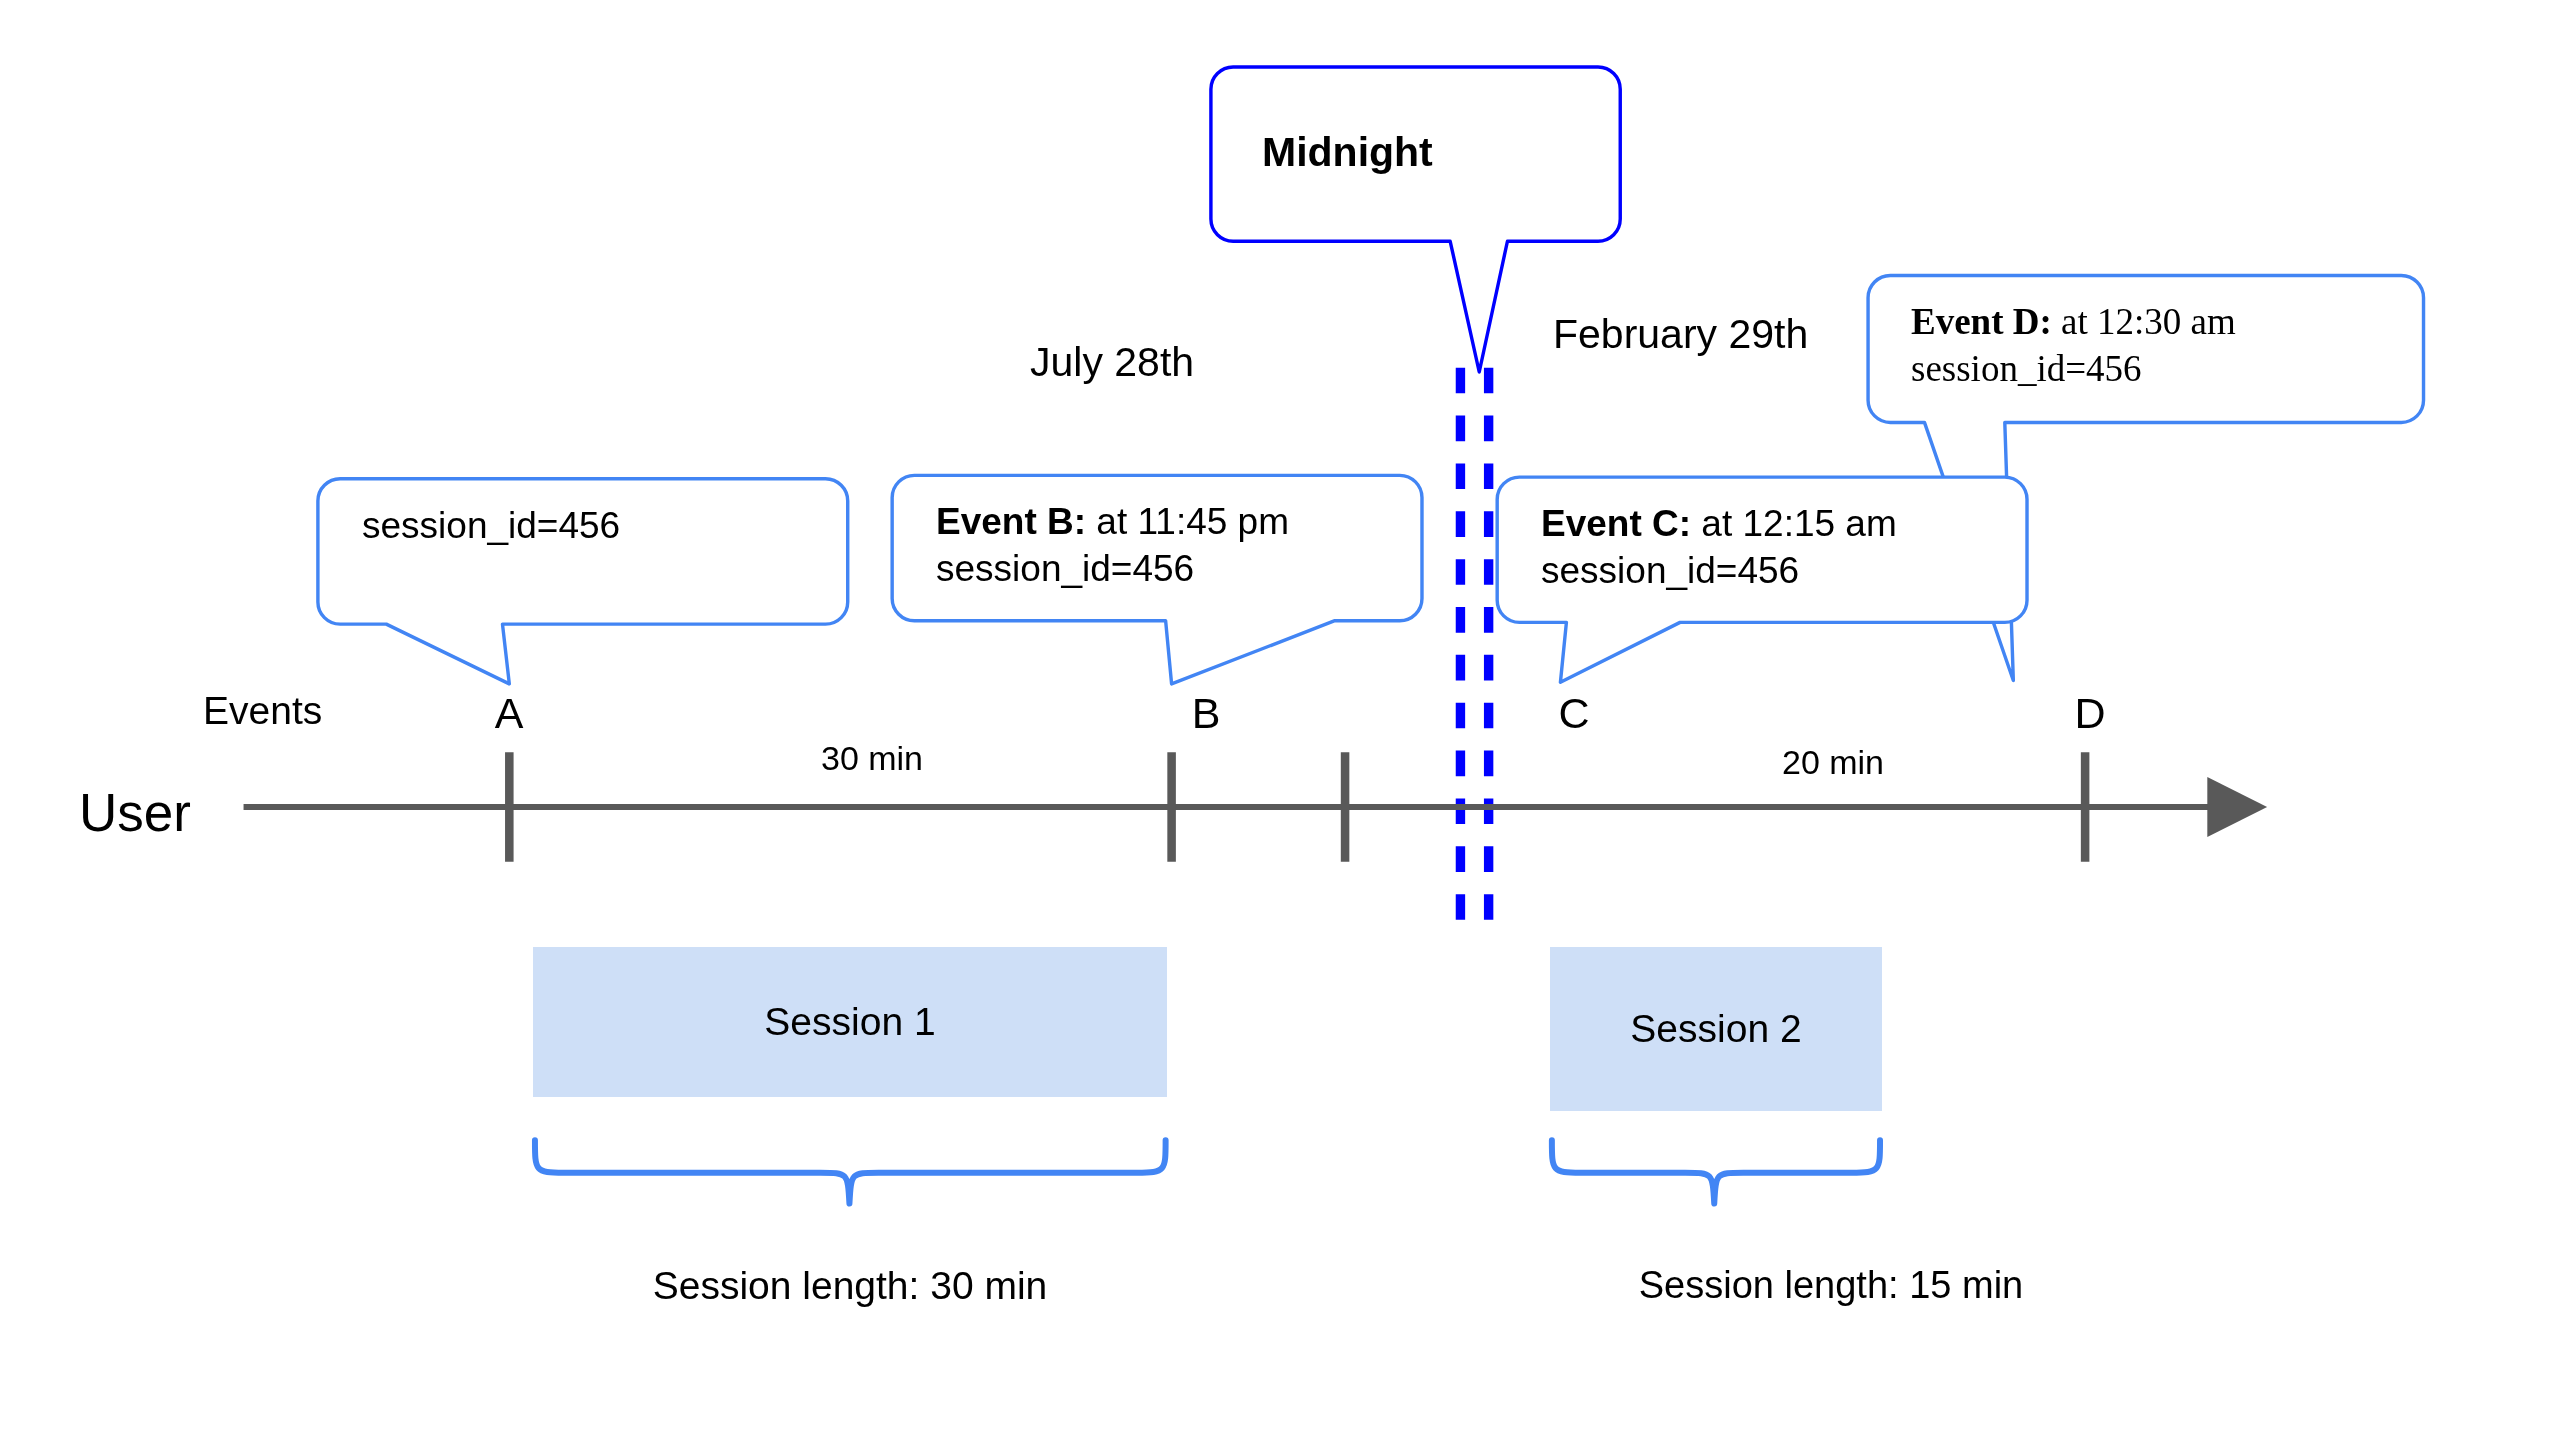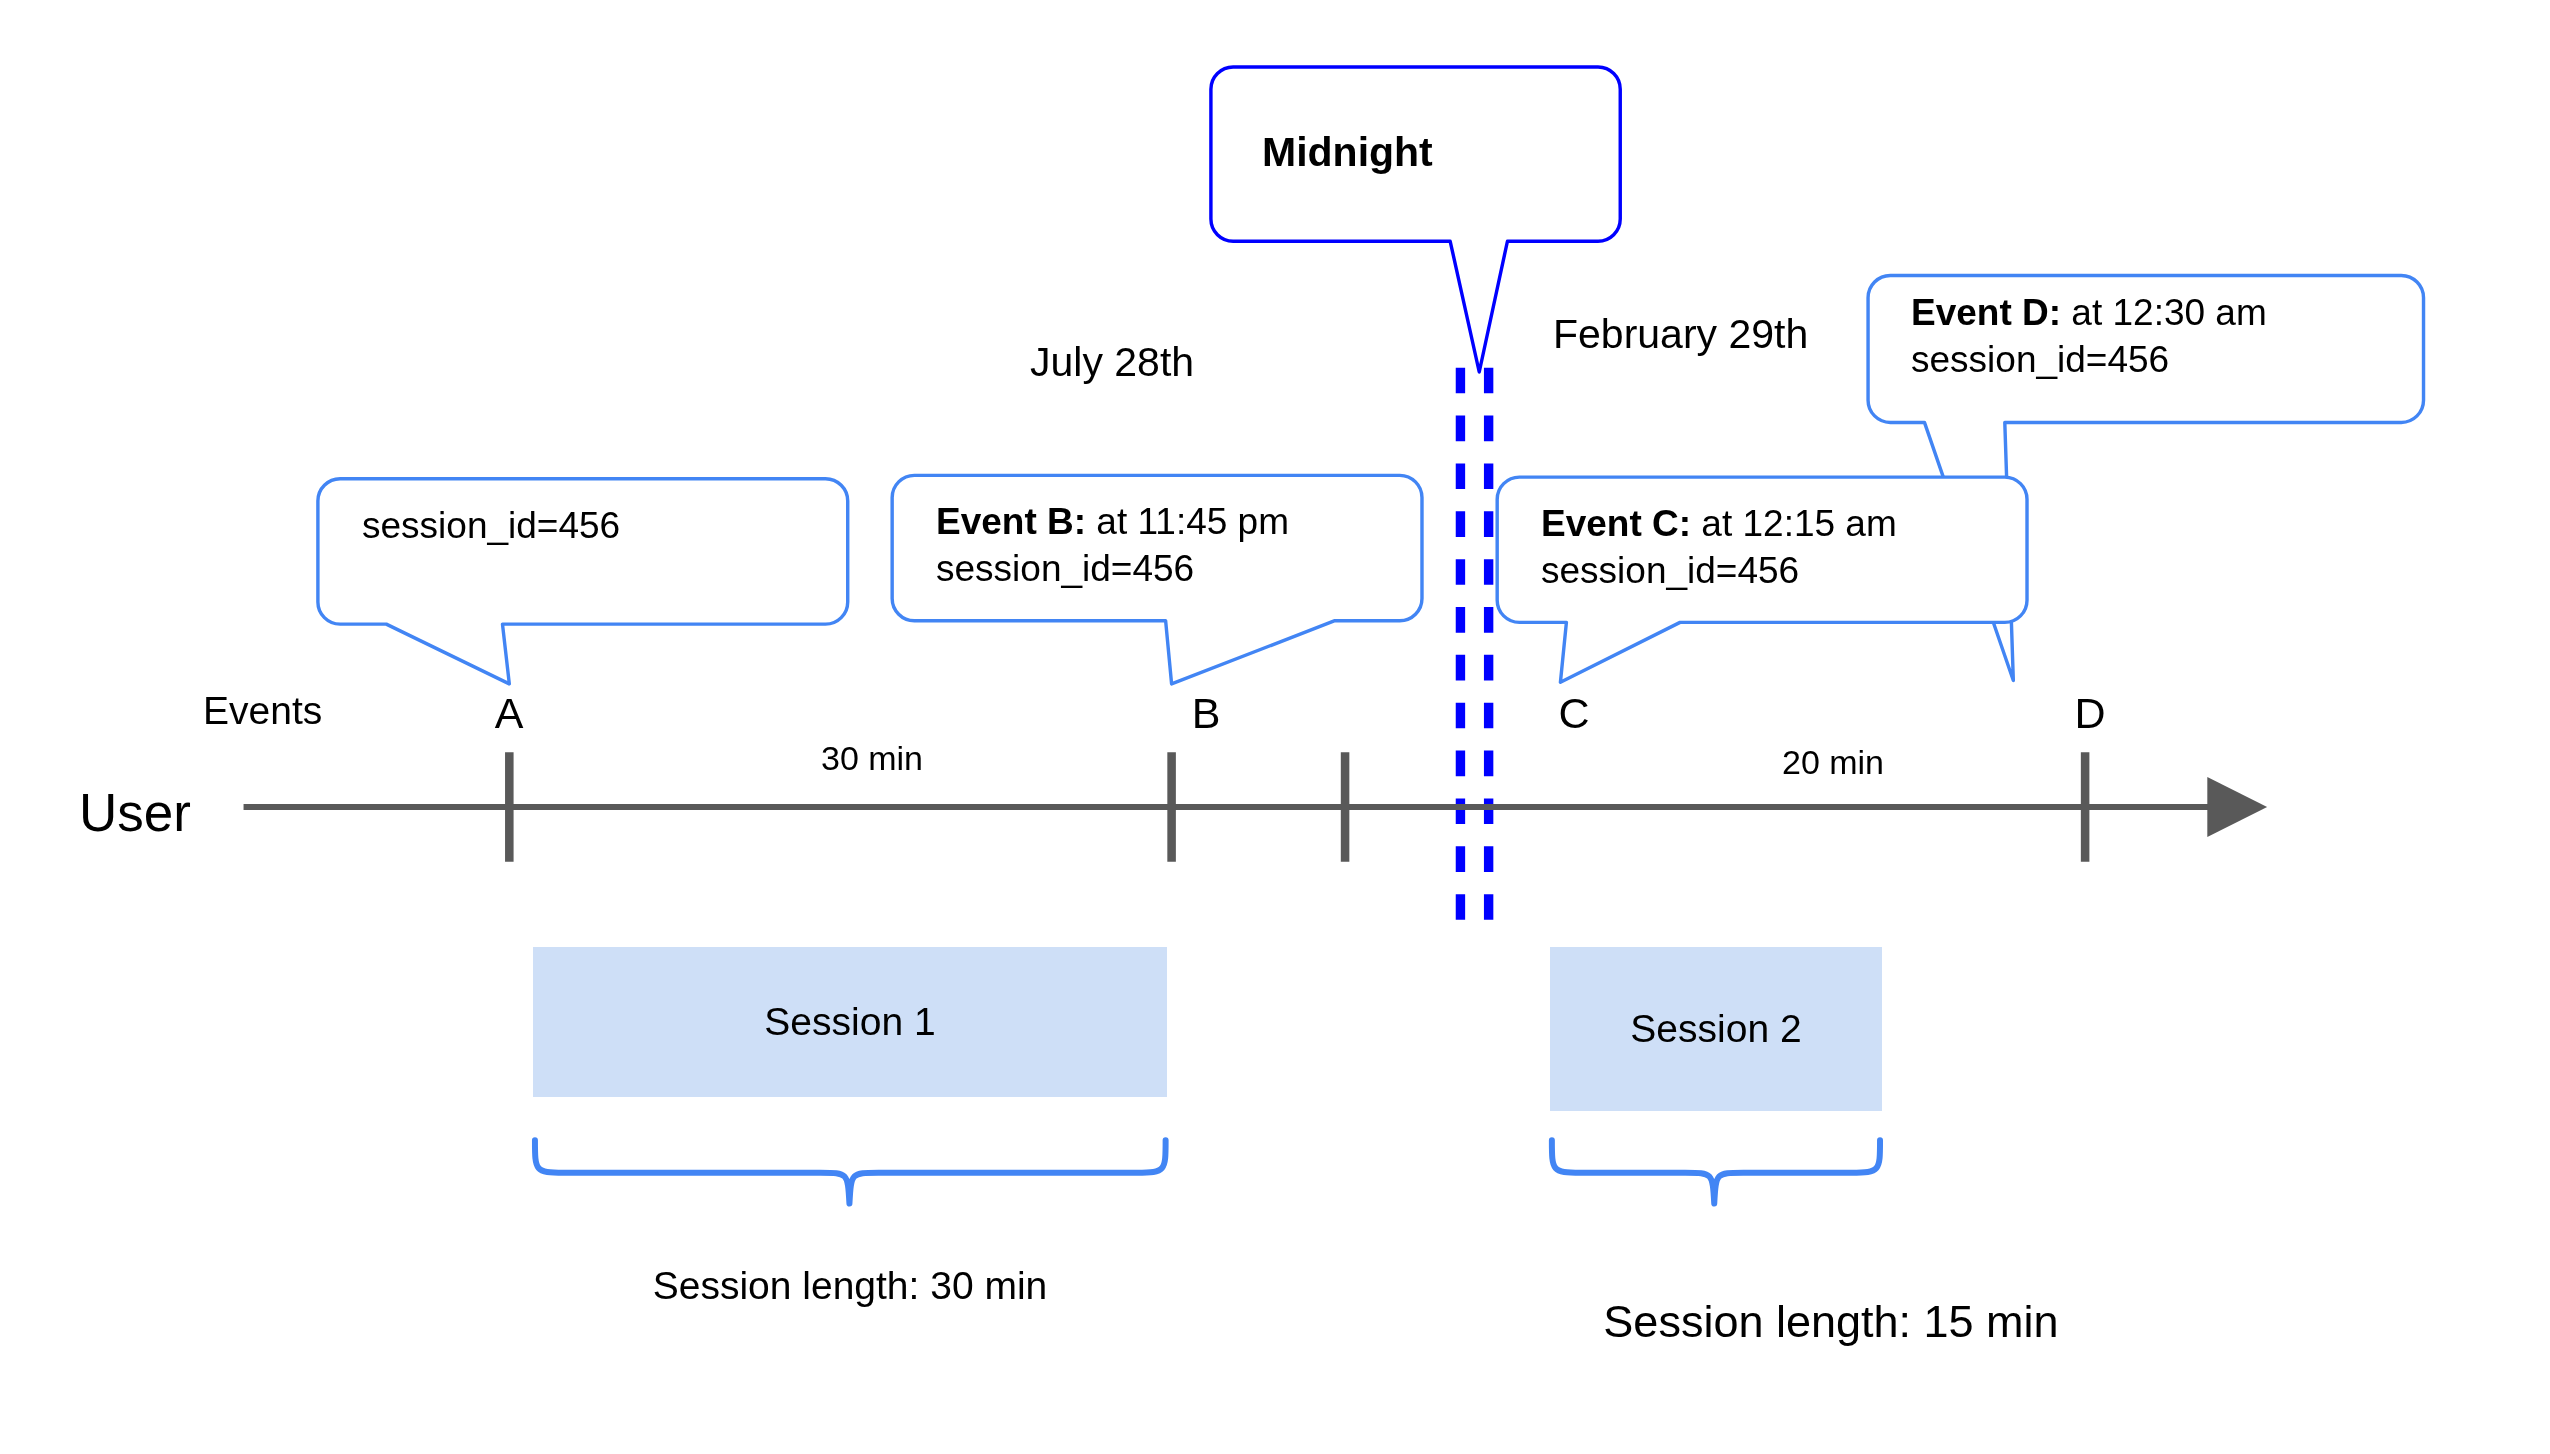--- a/index.html
+++ b/index.html
@@ -189,37 +189,37 @@
   <div class="callout-text" style="left:936px; top:499px;">
     <div><b>Event B:</b><span> at 11:45 pm</span></div>
     <div>session_id=456</div>
   </div>
 
   <div class="callout-text" style="left:1541px; top:501px;">
     <div><b>Event C:</b><span> at 12:15 am</span></div>
     <div>session_id=456</div>
   </div>
 
-  <div class="callout-text" style="left:1911px; top:290px;">
+  <div class="callout-text" style="left:1911px; top:299px;font-family:Liberation Serif, serif;">
     <div><b>Event D:</b><span> at 12:30 am</span></div>
     <div>session_id=456</div>
   </div>
 
   <div class="txt" style="left:203px; top:688px; font-size:39px;">Events</div>
 
   <div class="txt" style="left:509px; top:688px; font-size:43px; transform:translateX(-50%);">A</div>
   <div class="txt" style="left:1206px; top:688px; font-size:43px; transform:translateX(-50%);">B</div>
   <div class="txt" style="left:1574px; top:688px; font-size:43px; transform:translateX(-50%);">C</div>
   <div class="txt" style="left:2090px; top:688px; font-size:43px; transform:translateX(-50%);">D</div>
 
   <div class="txt" style="left:79px; top:782px; font-size:53px;">User</div>
 
   <div class="txt" style="left:872px; top:738px; font-size:34px; transform:translateX(-50%);">30 min</div>
   <div class="txt" style="left:1833px; top:742px; font-size:34px; transform:translateX(-50%);">20 min</div>
 
   <div class="session-box" style="left:533px; top:947px; width:634px; height:150px;">Session 1</div>
   <div class="session-box" style="left:1550px; top:947px; width:332px; height:164px;">Session 2</div>
 
   <div class="txt" style="left:850px; top:1263px; font-size:39px; transform:translateX(-50%);">Session length: 30 min</div>
-  <div class="txt" style="left:1831px; top:1263px; font-size:45px; transform:translateX(-50%);margin-top:32px;">Session length: 15 min</div>
+  <div class="txt" style="left:1831px; top:1263px; font-size:38px; transform:translateX(-50%);">Session length: 15 min</div>
 
 </div>
 
 
 </body></html>

